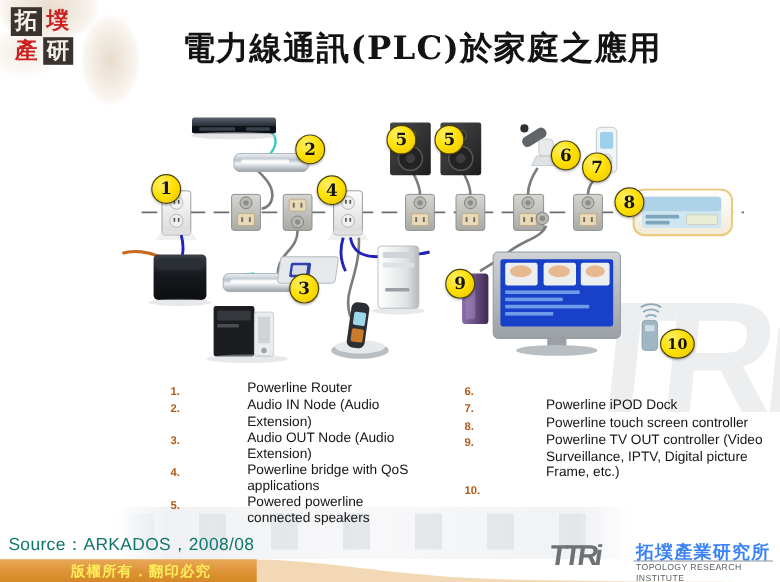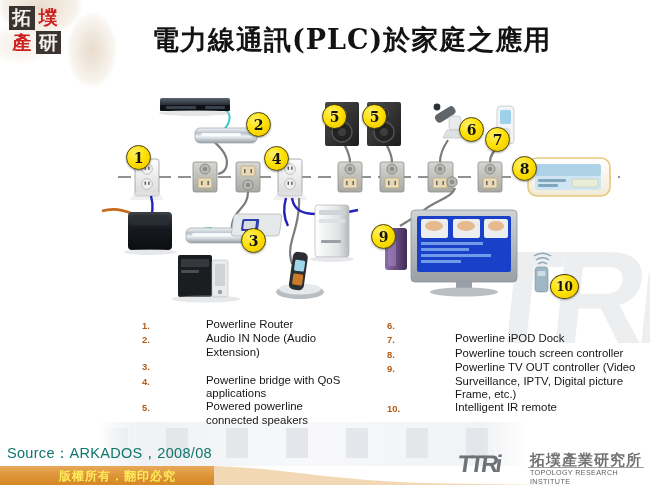--- a/index.html
+++ b/index.html
@@ -126,21 +126,21 @@
   .trilogo{position:absolute;right:6px;top:452px;width:186px;height:28px;}
   .tri-mark{
     position:absolute;left:0;top:0;
     font-size:24px;font-weight:bold;color:#6e7175;letter-spacing:-3px;
     font-family:"Liberation Sans",sans-serif;line-height:24px;
     transform:skewX(-8deg);
   }
   .tri-cn{
     position:absolute;left:72px;top:-1px;
     font-family:"DejaVu Serif","Liberation Serif",serif;
-    font-size:15px;font-weight:bold;color:#737373;letter-spacing:1px;
+    font-size:15px;font-weight:bold;color:#3b82f6;letter-spacing:1px;
   }
   .tri-en{
     position:absolute;left:72px;top:16px;
     font-size:7.2px;color:#5c5f63;letter-spacing:.35px;font-weight:normal;
   }
   .tri-rule{
     position:absolute;left:70px;top:15px;width:116px;height:1px;background:#9aa0a6;
   }
 </style>
 </head>
@@ -455,20 +455,21 @@
     <div class="row">
       <div class="num">1.</div>
       <div class="txt">Powerline Router</div>
     </div>
     <div class="row">
       <div class="num">2.</div>
       <div class="txt">Audio IN Node (Audio Extension)</div>
     </div>
     <div class="row">
       <div class="num">3.</div>
+      <div class="txt">Audio OUT Node (Audio Extension)</div>
     </div>
     <div class="row">
       <div class="num">4.</div>
       <div class="txt">Powerline bridge with QoS applications</div>
     </div>
     <div class="row">
       <div class="num">5.</div>
       <div class="txt">Powered powerline connected speakers</div>
     </div>
   </div>
@@ -484,21 +485,20 @@
     <div class="row">
       <div class="num">8.</div>
       <div class="txt">Powerline touch screen controller</div>
     </div>
     <div class="row">
       <div class="num">9.</div>
       <div class="txt">Powerline TV OUT controller (Video Surveillance, IPTV, Digital picture Frame, etc.)</div>
     </div>
     <div class="row">
       <div class="num">10.</div>
-      <div class="txt">Intelligent IR remote</div>
     </div>
   </div>
 
   <div class="source">Source：ARKADOS，2008/08</div>
 
   <div class="footbar">
     <div class="fb-txt">版權所有．翻印必究</div>
   </div>
   <div class="footcurve">
     <svg width="436" height="19" viewBox="0 0 436 19">

